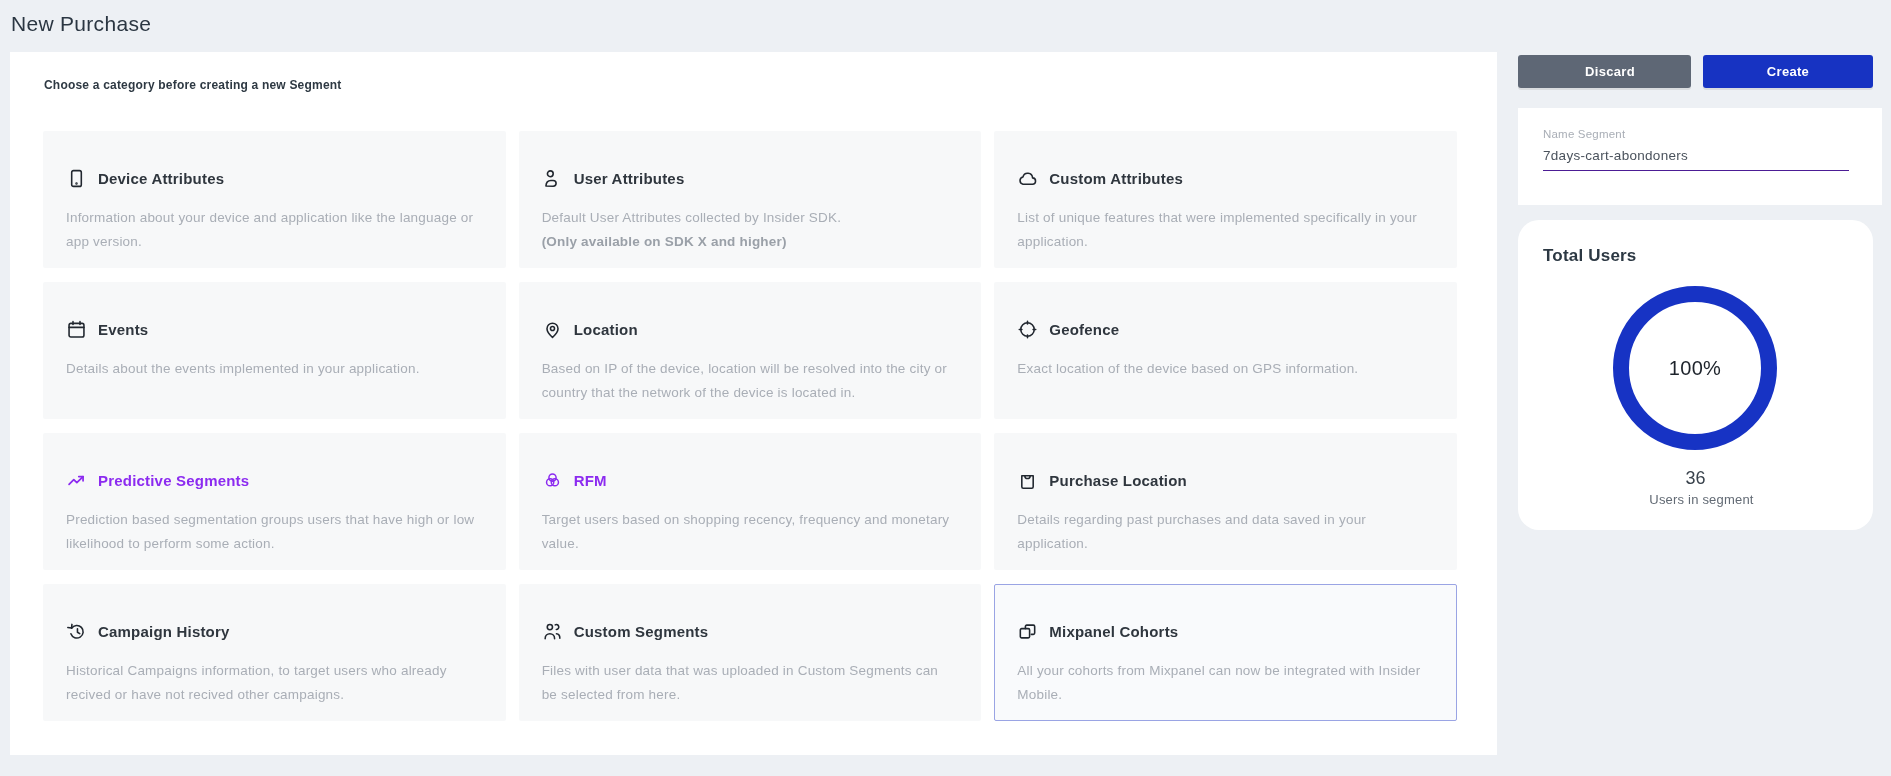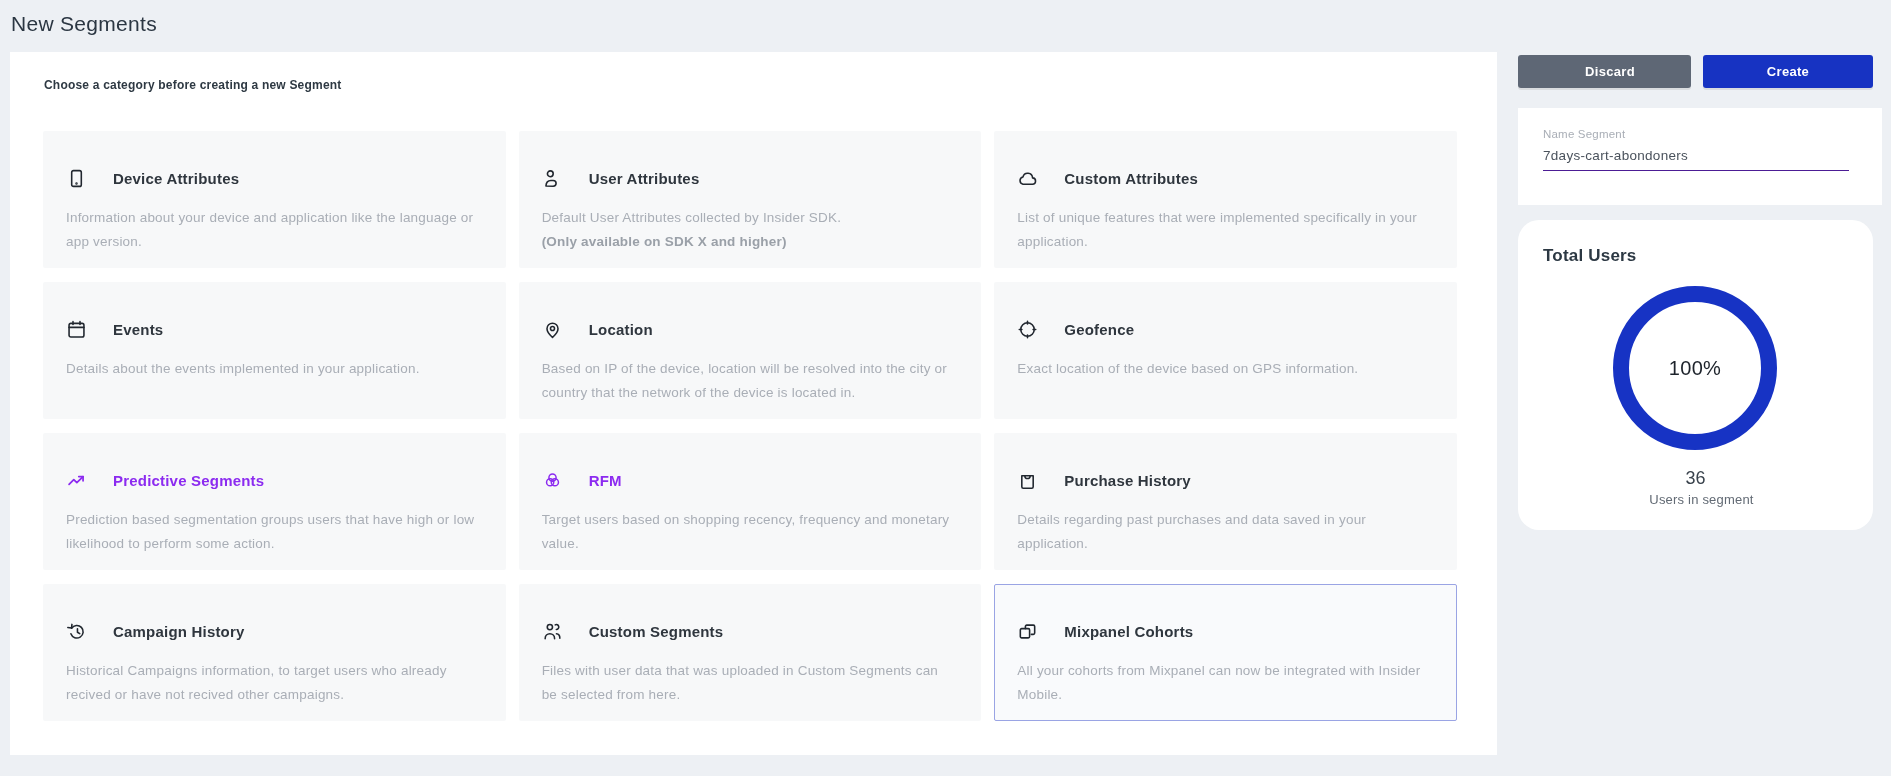--- a/index.html
+++ b/index.html
@@ -27,21 +27,21 @@
     display:grid;grid-template-columns:repeat(3,1fr);
     column-gap:13px;row-gap:14px;grid-auto-rows:137px;
   }
   .card{
     background:#f7f8f9;border:1px solid transparent;border-radius:2px;
     box-sizing:border-box;padding:36px 26px 0 22px;cursor:pointer;
   }
   .card.selected{
     background:#f9fafc;border:1px solid #9aa4e4;
   }
-  .card-header{display:flex;align-items:center;gap:26px;margin-bottom:17px;}
+  .card-header{display:flex;align-items:center;gap:11px;margin-bottom:17px;}
   .card-icon{width:21px;height:21px;flex:0 0 auto;color:#21272f;display:block;}
   .card-icon svg{width:21px;height:21px;display:block;}
   .card-title{font-size:15px;font-weight:600;color:#2f363e;letter-spacing:.2px;}
   .purple .card-title{color:#8c2bf0;}
   .purple .card-icon{color:#8c2bf0;}
   .card-desc{
     font-size:13.5px;color:#a9aeb6;line-height:24px;letter-spacing:.2px;
     max-width:420px;
   }
   .desc-bold{display:block;font-weight:700;color:#9aa0a8;}
@@ -92,21 +92,21 @@
     font-size:18px;font-weight:500;color:#39424c;
   }
   .total-caption{
     position:absolute;left:0;top:272px;width:355px;text-align:center;
     font-size:13px;color:#626a74;letter-spacing:.2px;padding-left:6px;
   }
 </style>
 </head>
 <body>
 
-<div class="page-title">New Segments</div>
+<div class="page-title">New Purchase</div>
 
 <div class="main-panel">
   <div class="panel-heading">Choose a category before creating a new Segment</div>
 
   <div class="cards-grid">
 
     <div class="card">
       <div class="card-header">
         <span class="card-icon">
           <svg viewBox="0 0 24 24" fill="none" stroke="currentColor" stroke-width="1.8" stroke-linecap="round" stroke-linejoin="round">
@@ -212,21 +212,21 @@
     </div>
 
     <div class="card">
       <div class="card-header">
         <span class="card-icon">
           <svg viewBox="0 0 24 24" fill="none" stroke="currentColor" stroke-width="1.8" stroke-linecap="round" stroke-linejoin="round">
               <path d="M5.5 6.5h13v12.7a1.6 1.6 0 0 1-1.6 1.6H7.1a1.6 1.6 0 0 1-1.6-1.6z"></path>
               <path d="M9 6.8a3 3 0 0 0 6 0"></path>
             </svg>
         </span>
-        <span class="card-title">Purchase History</span>
+        <span class="card-title">Purchase Location</span>
       </div>
       <div class="card-desc"><span>Details regarding past purchases and data saved in your application.</span></div>
     </div>
 
     <div class="card">
       <div class="card-header">
         <span class="card-icon">
           <svg viewBox="0 0 24 24" fill="none" stroke="currentColor" stroke-width="1.8" stroke-linecap="round" stroke-linejoin="round">
               <path d="M6.4 8.3a7.2 7.2 0 1 1-.8 6.3"></path>
               <path d="M6.8 3.9l-.5 4.2-4.2-.6"></path>

